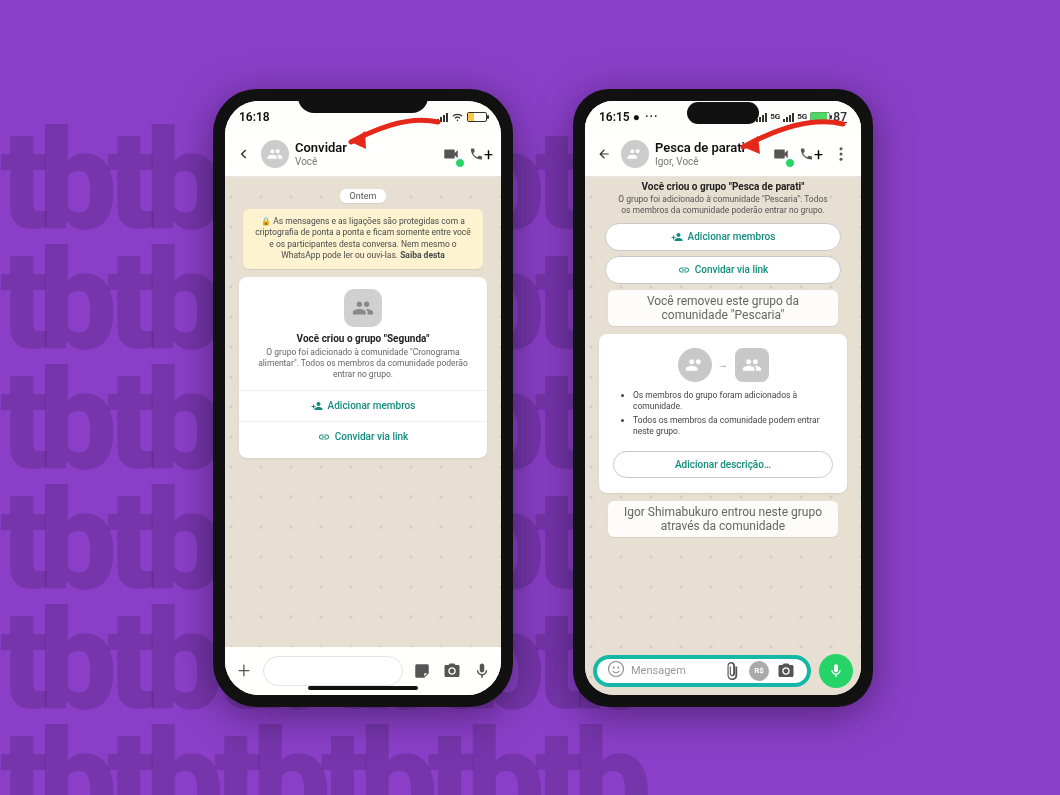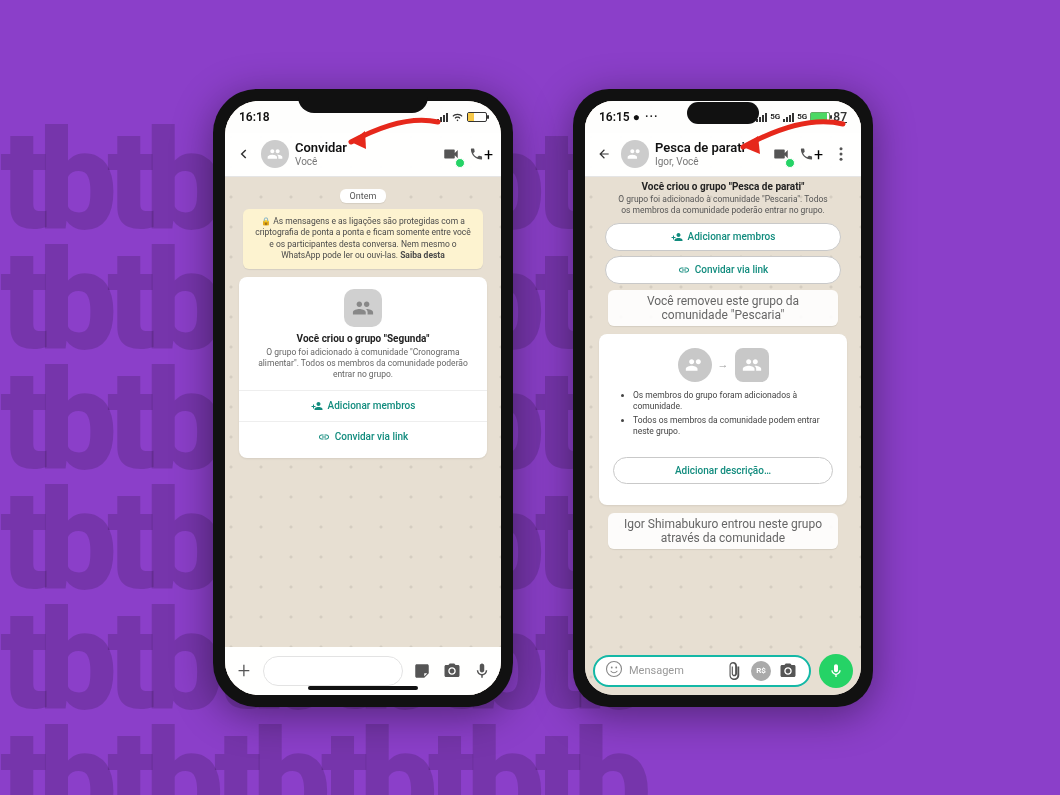--- a/index.html
+++ b/index.html
@@ -53,21 +53,21 @@
     .twin-icon{display:flex;justify-content:center;align-items:center;gap:6px;margin:4px 0 8px;}
     .twin-icon .circ{width:34px;height:34px;border-radius:50%;background:#c8c8c8;display:flex;align-items:center;justify-content:center;}
     .twin-icon .sq{width:34px;height:34px;border-radius:8px;background:#c8c8c8;display:flex;align-items:center;justify-content:center;}
     .twin-icon svg{width:20px;height:20px;fill:#888;}
     .twin-icon .arrow{font-size:11px;color:#999;}
     .bullet-list{font-size:8.5px;color:#444;padding:0 14px;}
     .bullet-list li{margin:3px 0;line-height:1.3;list-style:disc;margin-left:10px;}
     
     .inputbar { position:absolute; bottom:0; left:0; right:0; height:48px; background:rgba(255,255,255,0.98); display:flex; align-items:center; padding:0 8px; gap:8px; z-index:10;}
     .inputbar .field{flex:1;height:30px;border-radius:16px;background:#fff;border:1px solid #e3e3e3;}
-    .inputbar .field2{flex:1;height:32px;border-radius:18px;background:#fff;border:2px solid #14b8a6;display:flex;align-items:center;padding:0 10px;gap:6px;}
+    .inputbar .field2{flex:1;height:32px;border-radius:18px;background:#fff;border:4px solid #14b8a6;display:flex;align-items:center;padding:0 10px;gap:6px;}
     .inputbar .field2 .ph{color:#999;font-size:11px;flex:1;}
     .inputbar .ib{width:22px;height:22px;display:flex;align-items:center;justify-content:center;cursor:pointer;}
     .inputbar .ib svg{width:18px;height:18px;fill:#555;}
     .inputbar .micfab{width:34px;height:34px;border-radius:50%;background:#25d366;display:flex;align-items:center;justify-content:center;cursor:pointer;}
     .inputbar .micfab svg{width:16px;height:16px;fill:#fff;}
     .home-ind{position:absolute;bottom:5px;left:50%;transform:translateX(-50%);width:110px;height:4px;border-radius:3px;background:#111;z-index:30;}
     
     .red-arrow{position:absolute;z-index:50;}
     .red-arrow svg{overflow:visible;}
     .red-arrow path{stroke:#e6281b;stroke-width:5;fill:none;stroke-linecap:round;}
@@ -301,21 +301,21 @@
                 <svg viewBox="0 0 24 24">
                   <path fill="#fff" d="M16 11c1.7 0 3-1.3 3-3s-1.3-3-3-3-3 1.3-3 3 1.3 3 3 3zm-8 0c1.7 0 3-1.3 3-3S9.7 5 8 5 5 6.3 5 8s1.3 3 3 3zm0 2c-2.3 0-7 1.2-7 3.5V19h14v-2.5c0-2.3-4.7-3.5-7-3.5zm8 0c-.3 0-.6 0-1 .1 1.2.8 2 2 2 3.4V19h6v-2.5c0-2.3-4.7-3.5-7-3.5z"></path>
                 </svg>
               </div>
           </div>
           <ul class="bullet-list">
             <li>Os membros do grupo foram adicionados à comunidade.</li>
             <li>Todos os membros da comunidade podem entrar neste grupo.</li>
           </ul>
           <div style="height:6px;"></div>
-          <div class="pill-btn" style="margin:11px 4px;text-align:center;">
+          <div class="pill-btn" style="margin:5px 4px;text-align:center;">
             <span>Adicionar descrição…</span>
           </div>
         </div>
         <div class="plain-pill">Igor Shimabukuro entrou neste grupo através da comunidade</div>
       </div>
 
       <div class="inputbar" style="background:transparent;">
         <div class="field2">
           <span style="cursor:pointer;">
             <svg width="18" height="18" viewBox="0 0 24 24">

